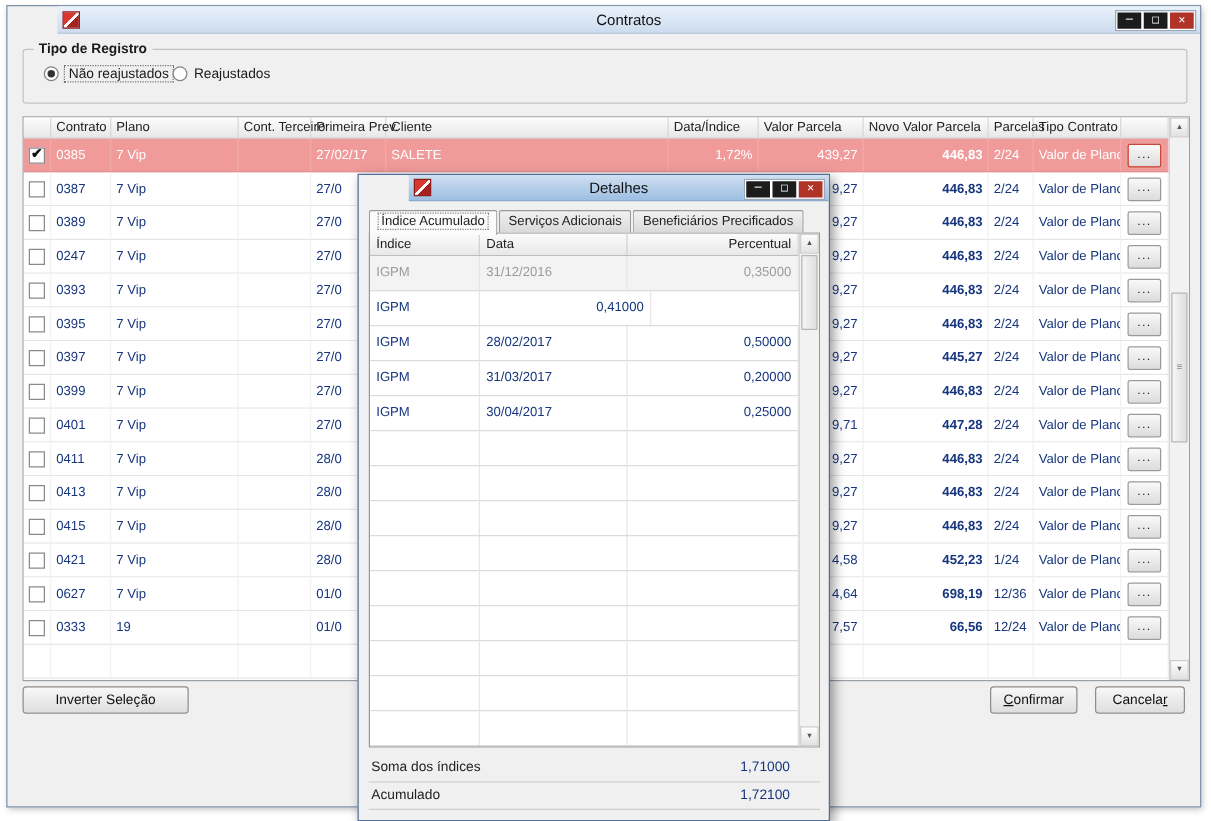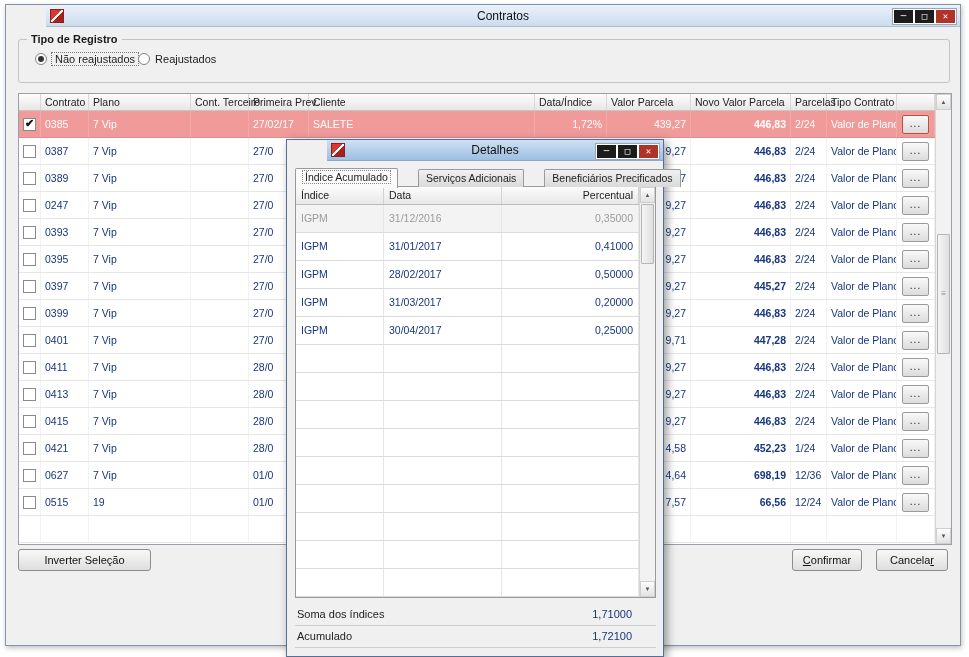--- a/index.html
+++ b/index.html
@@ -133,21 +133,21 @@
   #btn-cancel  { left: 870px; top: 544px; width: 72px; }
   .u { text-decoration: underline; }
   
   .dialog {
     position: absolute; left: 286px; top: 139px; width: 378px; height: 518px;
     background: #f0f0f0; border: 1px solid #53709b; box-shadow: 3px 3px 9px rgba(0,0,0,.4);
     z-index: 10;
   }
   .dialog .titlebar { height: 21px; background: linear-gradient(#cfe0f2, #9dbfe2); border-bottom: 1px solid #8fa9c9; }
   .dialog .titlebar .title { font-size: 12px; }
-  .tabs { position: absolute; left: 8px; top: 27px; z-index: 4; display: flex; align-items: flex-end; gap: 19px; }
+  .tabs { position: absolute; left: 8px; top: 27px; z-index: 4; display: flex; align-items: center; }
   .tab {
     height: 18px; padding: 2px 7px; font-size: 10.5px; color: #222; white-space: nowrap;
     background: linear-gradient(#f1f1f1, #d9d9d9); border: 1px solid #9a9a9a;
     border-bottom: none; margin-right: 1px; border-radius: 2px 2px 0 0; cursor: default;
   }
   .tab.active { height: 20px; background: #fbfbfb; position: relative; top: 1px; z-index: 5; }
   .tab.active .tab-label { outline: 1px dotted #888; padding: 0 2px; }
   .dpanel {
     position: absolute; left: 8px; top: 46px; width: 361px; height: 412px;
     background: #fff; border: 1px solid #9a9a9a;
@@ -498,21 +498,21 @@
         <div class="cell c-btn">
           <button class="mini-btn">...</button>
         </div>
       </div>
       <div class="row">
         <div class="cell c-check">
           <span class="cb">
             <span class="mark"></span>
           </span>
         </div>
-        <div class="cell c-contrato">0515</div>
+        <div class="cell c-contrato">0333</div>
         <div class="cell c-plano">19</div>
         <div class="cell c-terceiro"></div>
         <div class="cell c-primeira">01/0</div>
         <div class="cell c-cliente"></div>
         <div class="cell c-saldo"></div>
         <div class="cell c-valor">7,57</div>
         <div class="cell c-novo">66,56</div>
         <div class="cell c-parcelas">12/24</div>
         <div class="cell c-tipo">Valor de Plano</div>
         <div class="cell c-btn">
@@ -577,21 +577,20 @@
       <div class="cell d-perc">Percentual</div>
     </div>
 
     <div class="drow disabled">
         <div class="cell d-indice">IGPM</div>
         <div class="cell d-data">31/12/2016</div>
         <div class="cell d-perc">0,35000</div>
       </div>
       <div class="drow">
         <div class="cell d-indice">IGPM</div>
-        <div class="cell d-data">31/01/2017</div>
         <div class="cell d-perc">0,41000</div>
       </div>
       <div class="drow">
         <div class="cell d-indice">IGPM</div>
         <div class="cell d-data">28/02/2017</div>
         <div class="cell d-perc">0,50000</div>
       </div>
       <div class="drow">
         <div class="cell d-indice">IGPM</div>
         <div class="cell d-data">31/03/2017</div>

